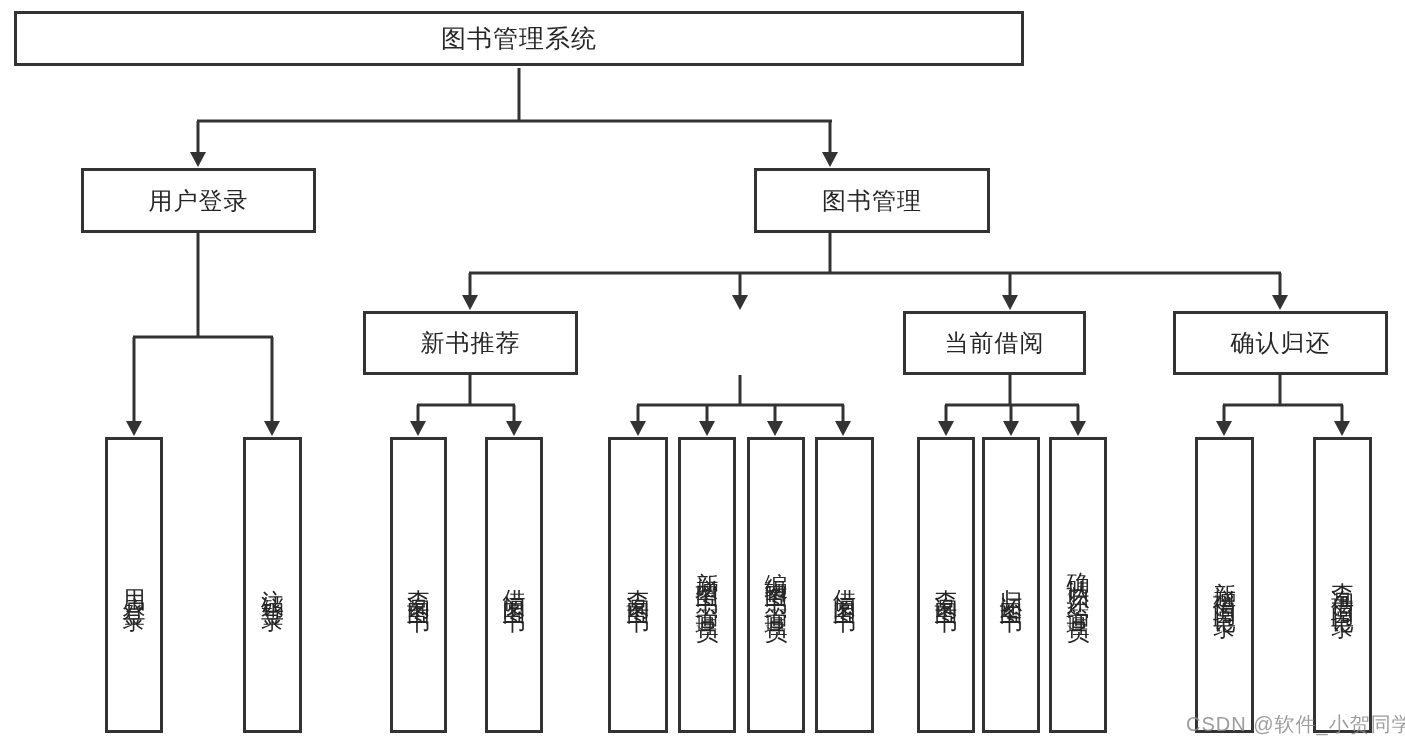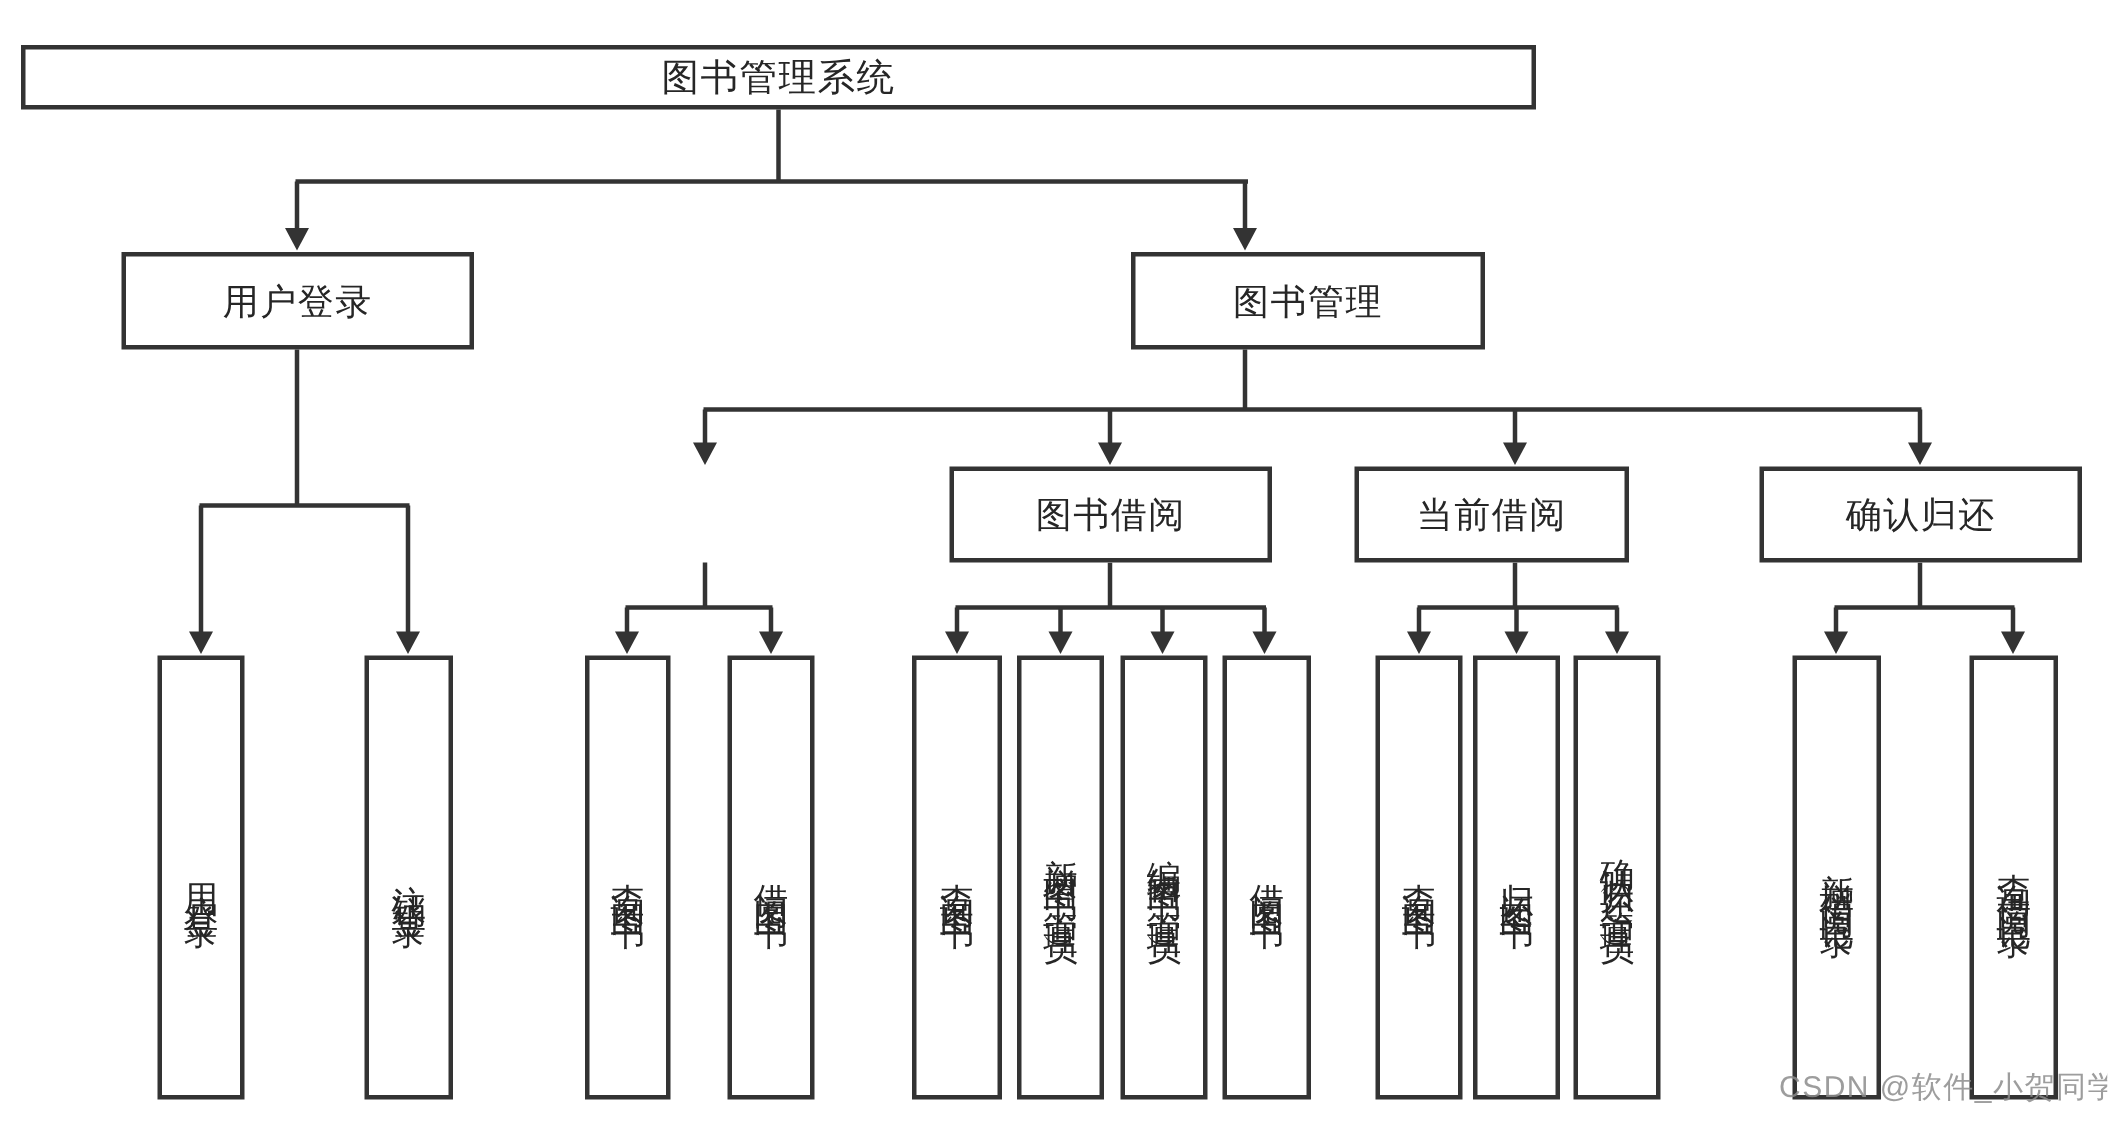--- a/index.html
+++ b/index.html
@@ -110,33 +110,33 @@
       <polygon points="775,436 767,421 783,421"></polygon>
       <polygon points="843,436 835,421 851,421"></polygon>
       <polygon points="946,436 938,421 954,421"></polygon>
       <polygon points="1011,436 1003,421 1019,421"></polygon>
       <polygon points="1078,436 1070,421 1086,421"></polygon>
       <polygon points="1224,436 1216,421 1232,421"></polygon>
       <polygon points="1342,436 1334,421 1350,421"></polygon>
     </g>
   </svg>
 
-  <div class="box hbox rootbox" style="left:14px;top:30px;width:1010px;height:43px">
+  <div class="box hbox rootbox" style="left:14px;top:11px;width:1010px;height:55px">
     <span>图书管理系统</span>
   </div>
 
   <div class="box hbox" style="left:81px;top:168px;width:235px;height:65px">
     <span>用户登录</span>
   </div>
   <div class="box hbox" style="left:754px;top:168px;width:236px;height:65px">
     <span>图书管理</span>
   </div>
 
-  <div class="box hbox" style="left:633px;top:311px;width:215px;height:64px">
-    <span>图书借阅</span>
+  <div class="box hbox" style="left:363px;top:311px;width:215px;height:64px">
+    <span>新书推荐</span>
   </div>
   <div class="box hbox" style="left:903px;top:311px;width:183px;height:64px">
     <span>当前借阅</span>
   </div>
   <div class="box hbox" style="left:1173px;top:311px;width:215px;height:64px">
     <span>确认归还</span>
   </div>
 
   <div class="box vbox" style="left:105px;top:437px;width:58px;height:296px">
     <span>用户登录</span>

